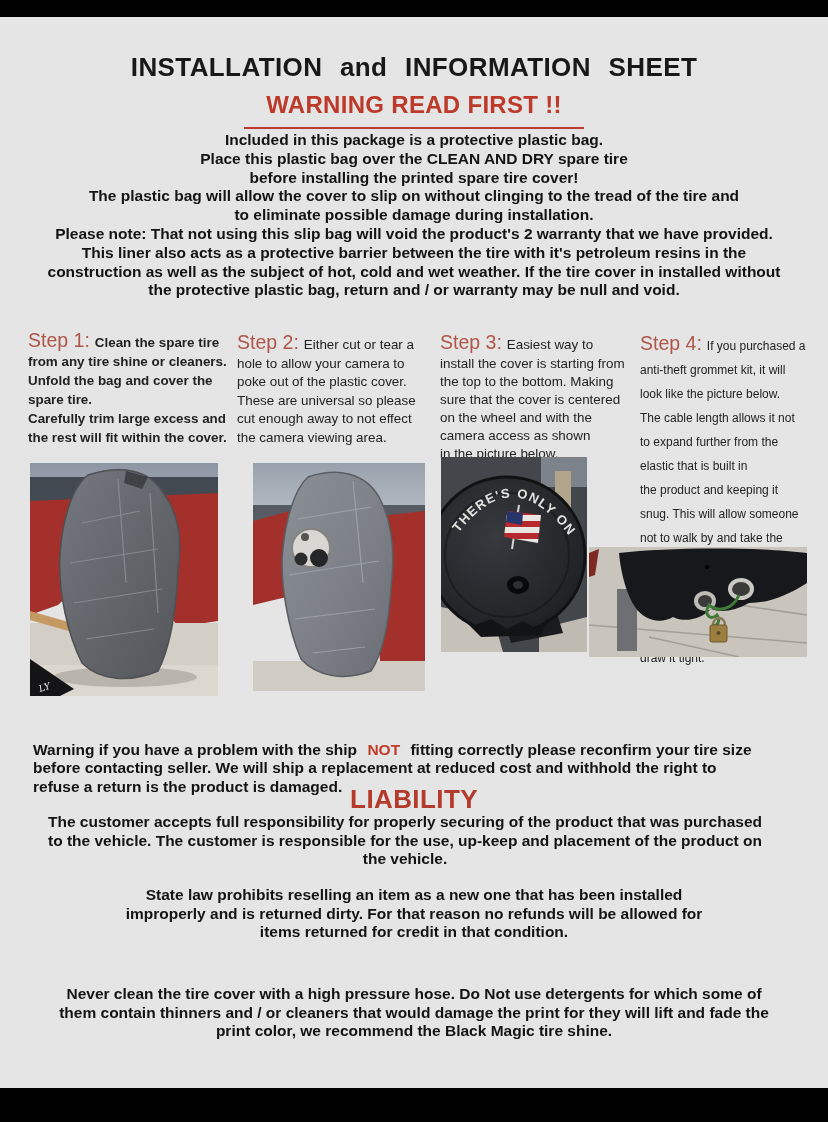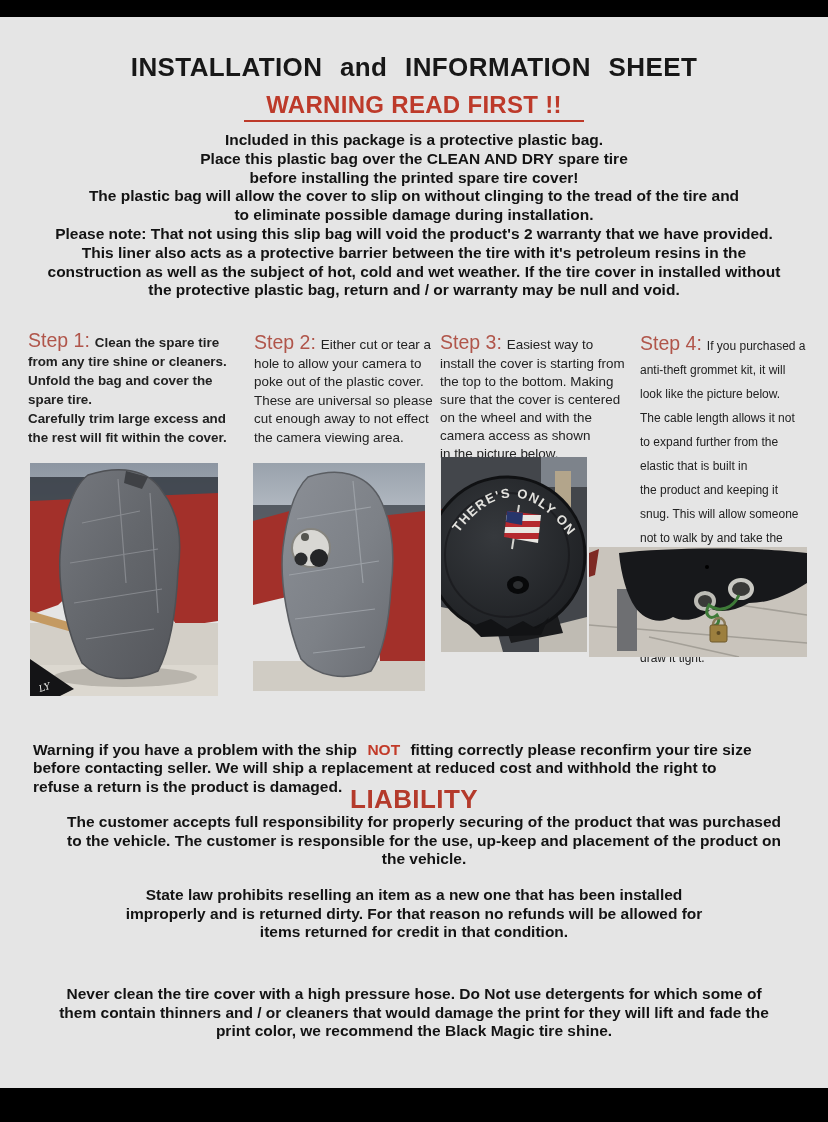--- a/index.html
+++ b/index.html
@@ -13,33 +13,33 @@
   .bar-bottom { top:1088px; height:34px; }
 
   .doc-title {
     position:absolute; top:52px; left:0; width:100%; text-align:center;
     font-size:26px; font-weight:700; color:#181818;
     letter-spacing:0.4px; word-spacing:10px; white-space:pre-line;
   }
   .warn-wrap { position:absolute; top:91px; left:0; width:100%; text-align:center; }
   .warn-heading {
     display:inline-block; color:#bd3a2a; font-size:24px; font-weight:700;
-    border-bottom:2px solid #bd3a2a; padding:0 22px 1px; letter-spacing:0.3px;
+    border-bottom:2px solid #bd3a2a; padding:0 22px 8px; letter-spacing:0.3px;
   }
   .preline { white-space:pre-line; }
   .intro {
     position:absolute; top:131px; left:14px; width:800px; text-align:center;
     font-weight:700; font-size:15.5px; line-height:18.8px; color:#131313;
   }
   .step { position:absolute; }
   .step .lbl { font-size:19.5px; color:#b0554a; font-weight:400; margin-right:5px; }
   .step .txt { font-size:13.4px; color:#222; }
   .step1 { left:28px;  top:329px; width:206px; }
   .step1 .txt { font-weight:700; line-height:18px; }
-  .step2 { left:254px; top:331px; width:202px; }
+  .step2 { left:237px; top:331px; width:202px; }
   .step2 .txt { line-height:17.4px; }
   .step3 { left:440px; top:331px; width:202px; }
   .step3 .txt { line-height:17px; }
   .step4 { left:640px; top:332px; width:186px; }
   .step4 .txt { font-size:12px; line-height:24px; }
 
   .photo { position:absolute; }
   .photo svg { display:block; width:100%; height:100%; }
   .photo1 { left:30px;  top:463px; width:188px; height:233px; }
   .photo2 { left:253px; top:463px; width:172px; height:228px; }
@@ -55,21 +55,21 @@
   .sec-heading {
     position:absolute; left:0; width:100%; text-align:center;
     font-size:26px; font-weight:700; color:#b43a2b; letter-spacing:0.4px;
   }
   .liability-heading { top:784px; }
   .maintenance-heading { top:952px; }
   .cpara {
     position:absolute; text-align:center; font-weight:700; font-size:15.5px;
     line-height:18.6px; color:#131313;
   }
-  .liability-para { top:813px; left:24px; width:800px; }
+  .liability-para { top:813px; left:5px; width:800px; }
   .resale-para    { top:886px; left:114px; width:600px; }
   .maintenance-para { top:985px; left:24px; width:780px; }
 
   .arc-text { font-size:13px; font-weight:700; fill:#e3e2de; letter-spacing:1.4px; }
   .corner-script { font-size:9px; font-style:italic; fill:#efefec; font-family:"DejaVu Serif",serif; }
 </style>
 </head>
 <body>
 
 <div class="canvas">

